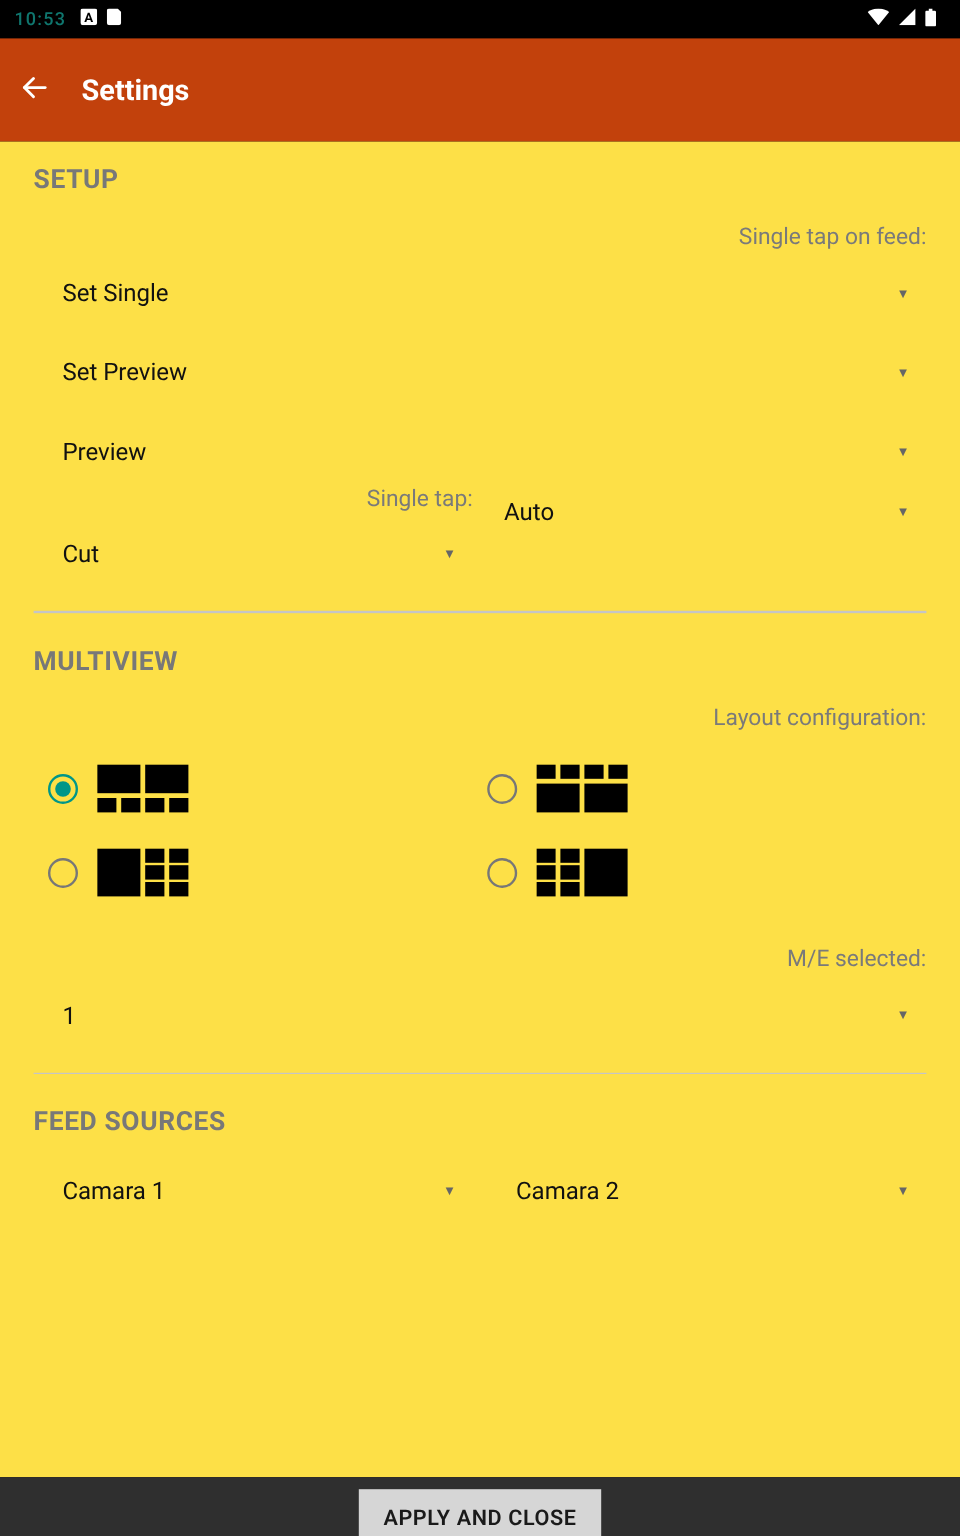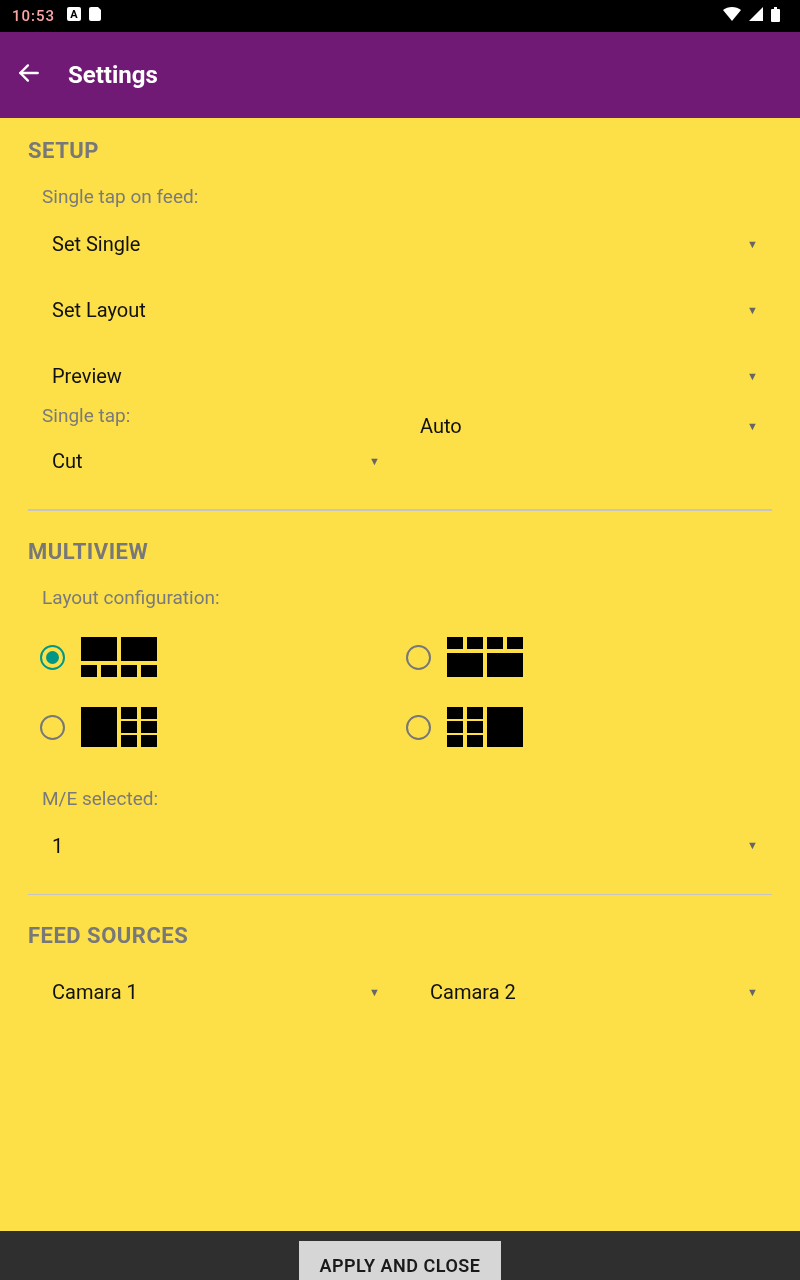--- a/index.html
+++ b/index.html
@@ -1,44 +1,44 @@
 <!DOCTYPE html>
 <html><head>
 <meta charset="utf-8">
 <style>
 * { margin: 0; padding: 0; box-sizing: border-box; font-family: Roboto, -apple-system, sans-serif; }
 html, body { width: 800px; height: 1280px; background: #000; overflow: hidden; }
 
 .status-bar {
-  height: 32px; background: #000; color: #fca5a5; display: flex;
+  height: 32px; background: #000; color: #0f766e; display: flex;
   align-items: center; padding: 0 12px; font-size: 15px; font-weight: 500;
 }
 .status-bar .clock { margin-right: 12px; letter-spacing: 1px; }
 .status-bar .ind { margin-right: 8px; }
 .status-bar .spacer { flex: 1; }
 
 .app-bar {
-  height: 86px; background: #701a75; display: flex; align-items: center;
+  height: 86px; background: #c2410c; display: flex; align-items: center;
   padding: 0 16px;
 }
 .app-bar .back-arrow { color: #fff; margin-right: 26px; }
 .app-bar .title { color: #fff; font-size: 24px; font-weight: 700; }
 
 .content {
   background: #fde047; height: 1113px; overflow-y: auto;
   padding: 20px 28px 0 28px;
 }
 
 .section-title {
   color: #787878; font-size: 22px; font-weight: 700; letter-spacing: 0.5px;
   margin-bottom: 22px;
 }
 
 .field-label {
-  color: #7a7a7a; font-size: 19px; margin-left: 14px; margin-bottom: 14px;
+  color: #7a7a7a; font-size: 19px; margin-left: 14px; margin-bottom: 14px; text-align: right;
 }
 
 .select-row {
   display: flex; align-items: center; justify-content: space-between;
   padding: 0 14px 0 24px; height: 44px; cursor: pointer;
 }
 .select-row .value { color: #111; font-size: 20px; }
 .select-row .chev { color: #666; font-size: 11px; }
 
 .two-col { display: flex; gap: 12px; margin-top: 6px; }
@@ -125,21 +125,21 @@
 
   <div class="field-label">Single tap on feed:</div>
   <div class="select-row">
     <span class="value">Set Single</span>
     <span class="chev">▼</span>
   </div>
 
   <div style="height:22px"></div>
 
   <div class="select-row">
-    <span class="value">Set Layout</span>
+    <span class="value">Set Preview</span>
     <span class="chev">▼</span>
   </div>
 
   <div style="height:22px"></div>
 
   <div class="select-row">
     <span class="value">Preview</span>
     <span class="chev">▼</span>
   </div>
 

